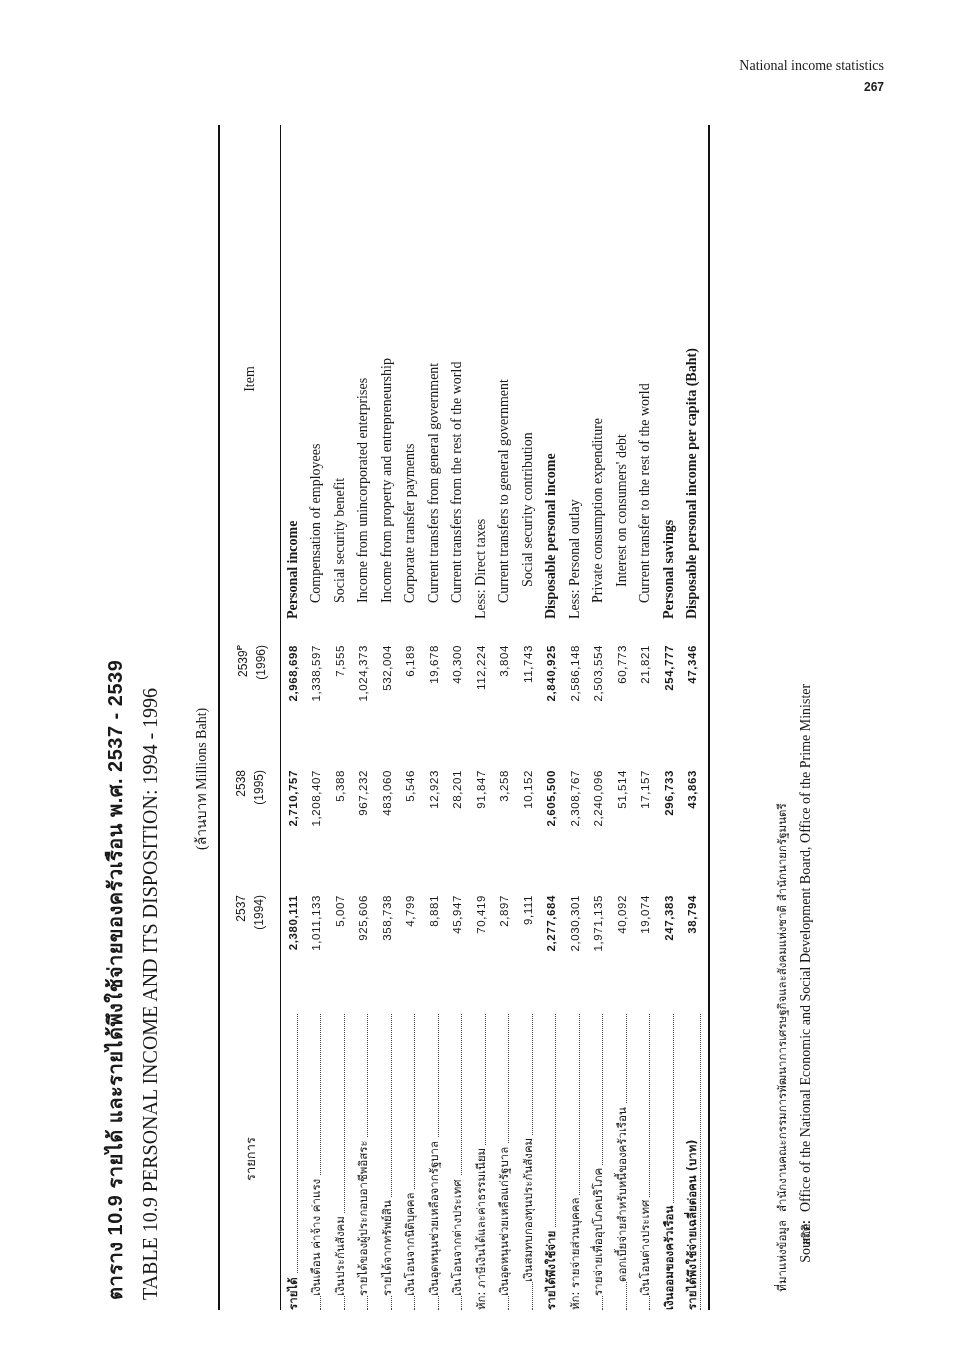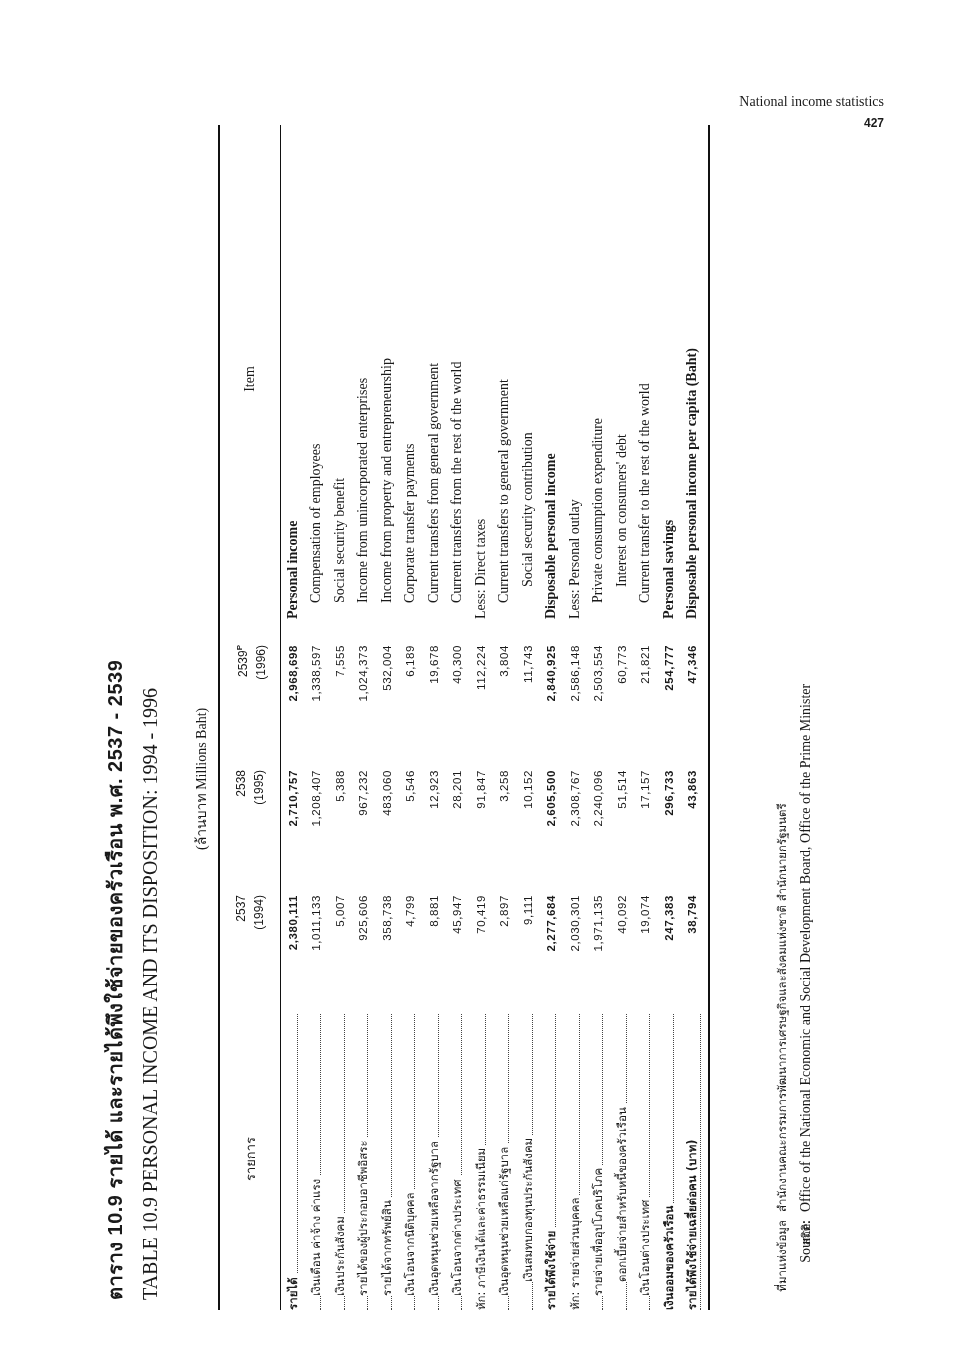--- a/index.html
+++ b/index.html
@@ -1,17 +1,17 @@
 <!DOCTYPE html>
 <html><head>
 <meta charset="utf-8">
 <style>
   html, body { margin: 0; padding: 0; background: #ffffff; }
   body { width: 966px; height: 1361px; position: relative; overflow: hidden; font-family: "Liberation Serif", serif; color: #1a1a1a; }
-  .running-head { position: absolute; right: 82px; top: 58px; text-align: right; margin-top: 36px; }
+  .running-head { position: absolute; right: 82px; top: 58px; text-align: right; }
   .running-title { font-size: 14px; font-family: "Liberation Serif", serif; }
   .page-number { font-size: 12px; font-weight: bold; font-family: "Liberation Sans", sans-serif; margin-top: 6px; }
 
   
   .rot-wrap { position: absolute; left: 100px; top: 1320px; width: 1200px; height: 700px; transform-origin: 0 0; transform: rotate(-90deg); }
   .titles { position: absolute; left: 0; top: 0; width: 1200px; }
   .title-th { font-size: 20px; font-weight: bold; letter-spacing: 0.5px; height: 30px; line-height: 30px; padding-left: 20px; font-family: "Liberation Sans", sans-serif; }
   .title-en { font-size: 20px; height: 32px; line-height: 32px; padding-left: 20px; margin-top: 4px; }
   .units { position: absolute; top: 90px; left: 0; width: 1200px; text-align: left; padding-left: 470px; box-sizing: border-box; font-size: 14px; }
 
@@ -41,21 +41,21 @@
   .notes { position: absolute; top: 670px; left: 10px; width: 1185px; font-size: 14px; }
   .note-row { display: flex; height: 24px; line-height: 24px; }
   .note-label { width: 90px; text-align: right; padding-right: 8px; }
   .note-th { font-family: "DejaVu Sans", sans-serif; font-size: 11.5px; }
 </style>
 </head>
 <body>
 
 <div class="running-head">
   <div class="running-title">National income statistics</div>
-  <div class="page-number">427</div>
+  <div class="page-number">267</div>
 </div>
 
 <div class="rot-wrap">
   <div class="titles">
     <div class="title-th">ตาราง  10.9  รายได้ และรายได้พึงใช้จ่ายของครัวเรือน พ.ศ. 2537 - 2539</div>
     <div class="title-en">TABLE 10.9  PERSONAL INCOME AND ITS DISPOSITION: 1994 - 1996</div>
   </div>
   <div class="units">(ล้านบาท  Millions Baht)</div>
 
   <div class="table-wrap">

